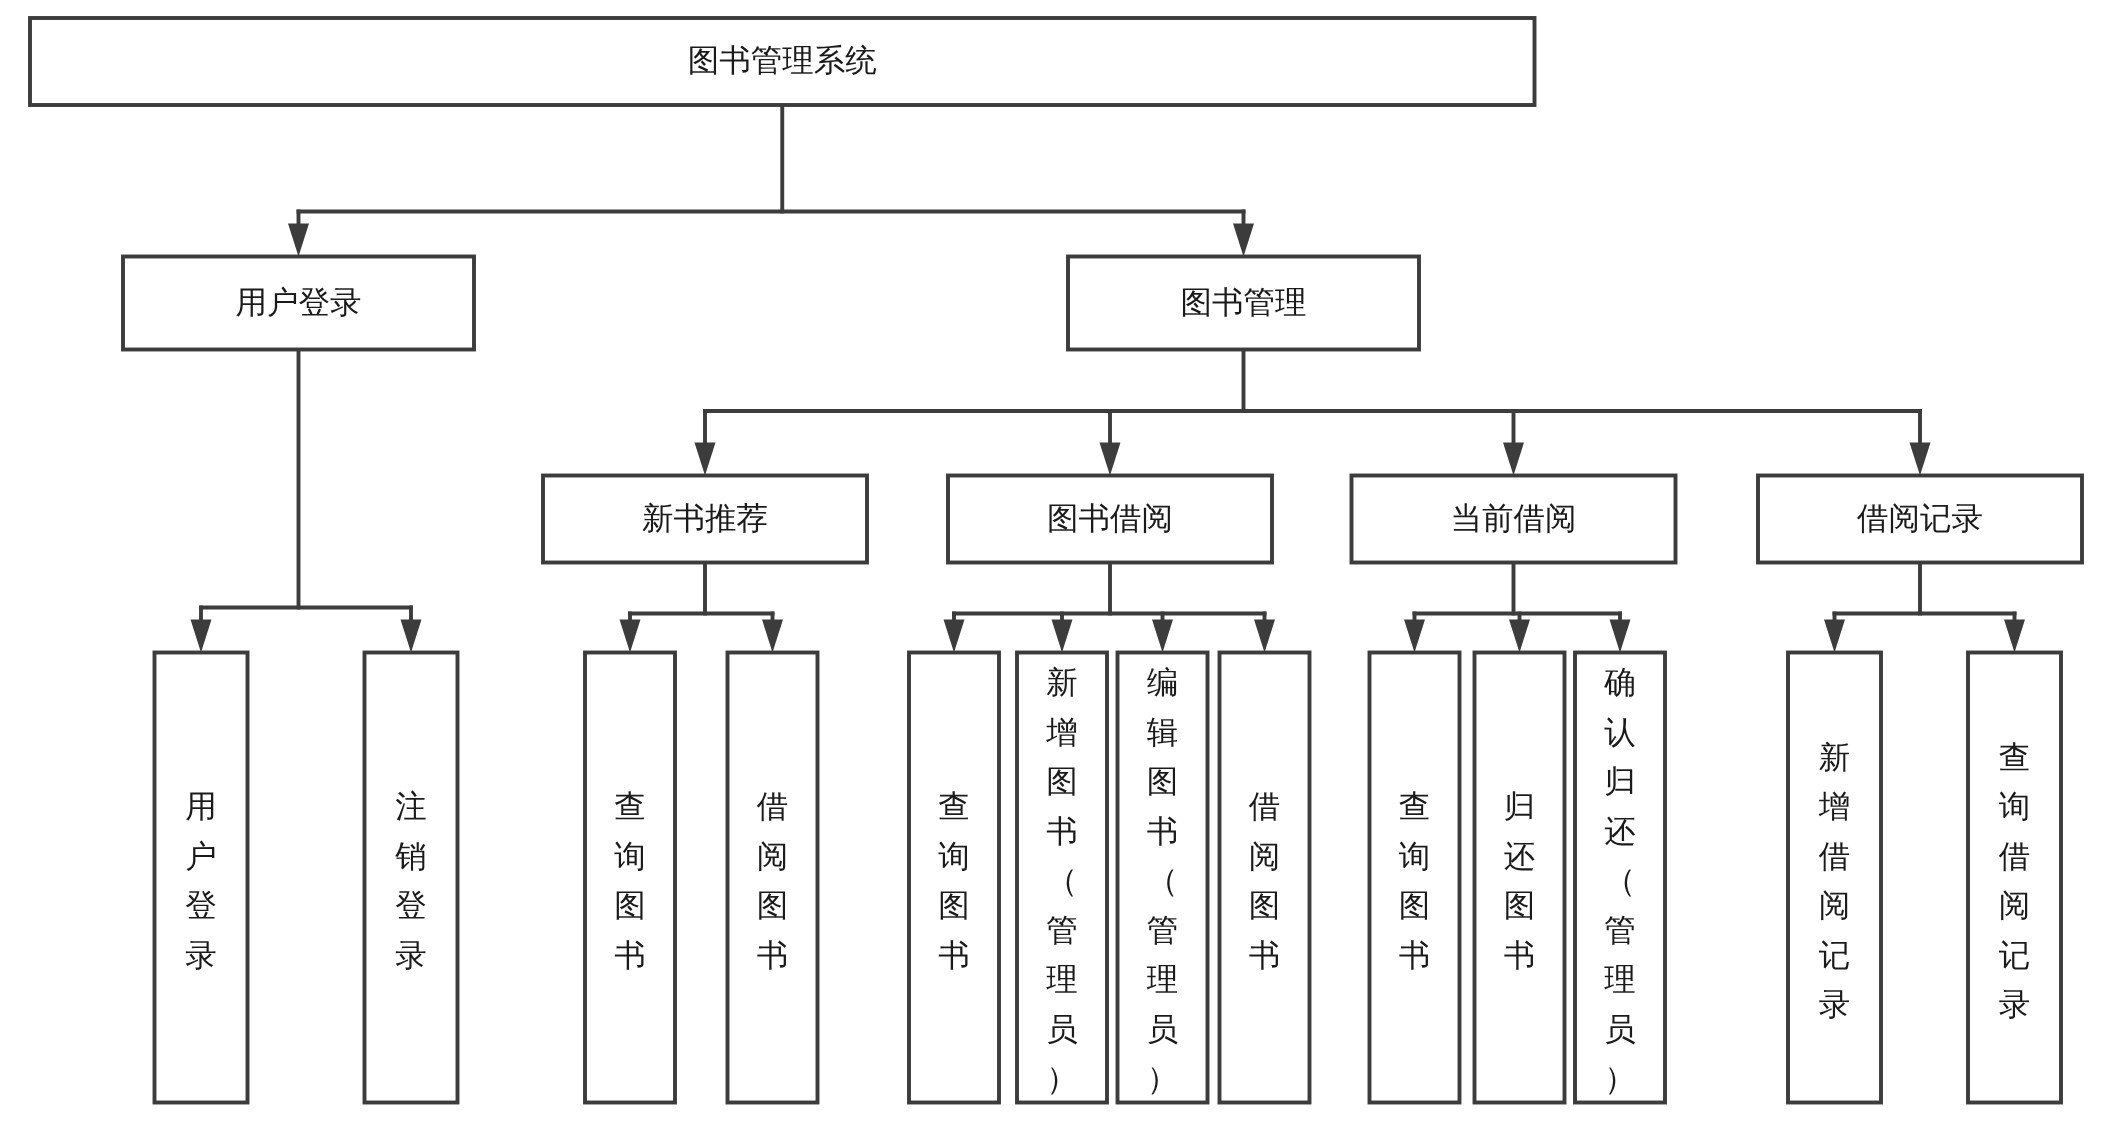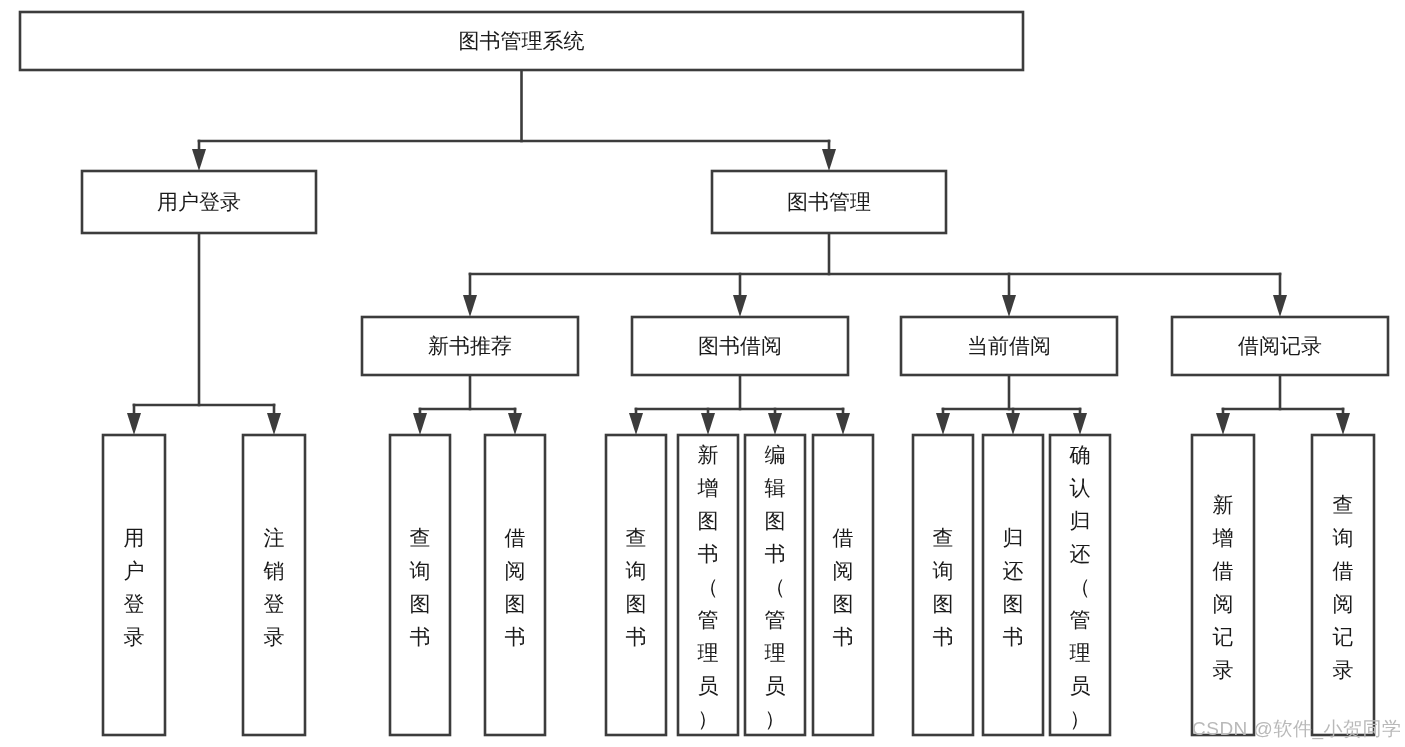--- a/index.html
+++ b/index.html
@@ -201,14 +201,13 @@
         <g>
           <rect x="1192" y="435" width="62" height="300" class="node-box"></rect>
           <text x="1223" y="511.74" class="node-label-v"><tspan x="1223" dy="0">新</tspan><tspan x="1223" dy="33">增</tspan><tspan x="1223" dy="33">借</tspan><tspan x="1223" dy="33">阅</tspan><tspan x="1223" dy="33">记</tspan><tspan x="1223" dy="33">录</tspan></text>
         </g>
         <g>
           <rect x="1312" y="435" width="62" height="300" class="node-box"></rect>
           <text x="1343" y="511.74" class="node-label-v"><tspan x="1343" dy="0">查</tspan><tspan x="1343" dy="33">询</tspan><tspan x="1343" dy="33">借</tspan><tspan x="1343" dy="33">阅</tspan><tspan x="1343" dy="33">记</tspan><tspan x="1343" dy="33">录</tspan></text>
         </g>
       </g>
   </svg>
-  <div class="watermark-text" style="left: 1192px; top: 716px; color: rgb(185, 185, 185);">CSDN @软件_小贺同学</div>
 </div>
 
 </body></html>

